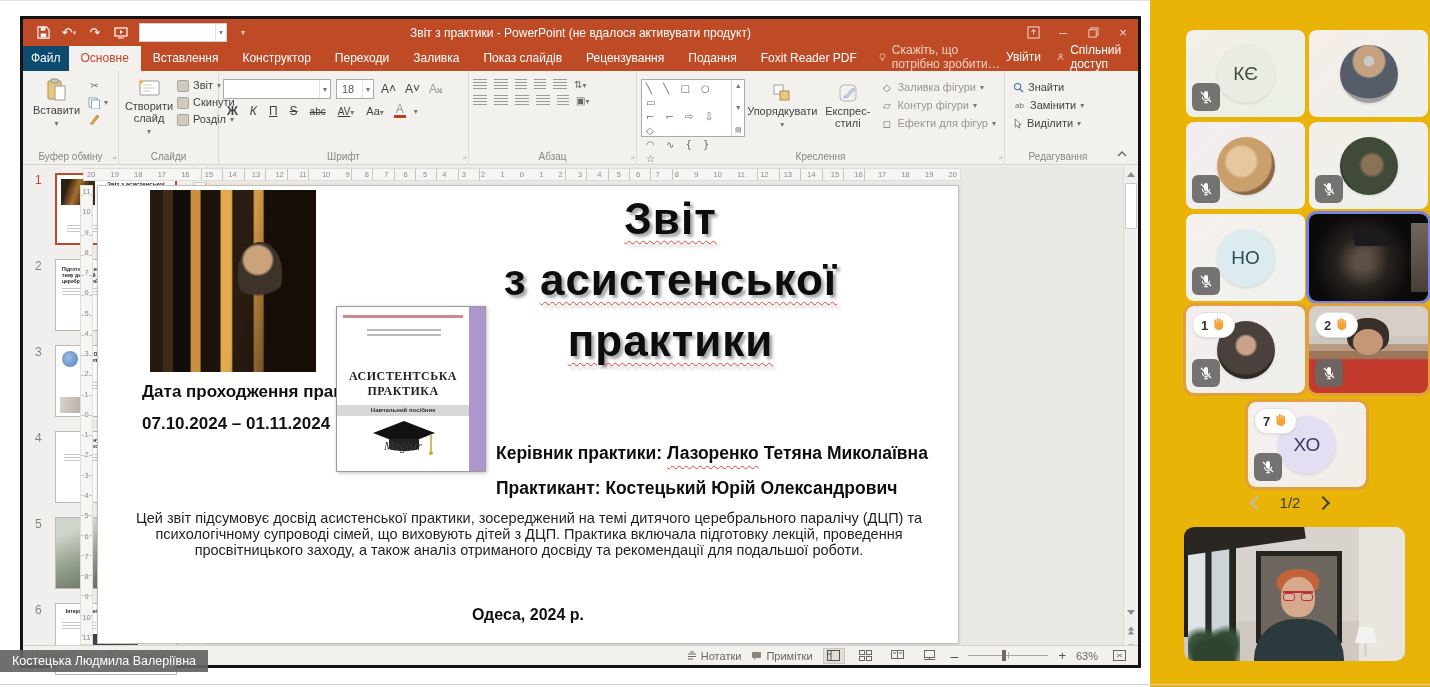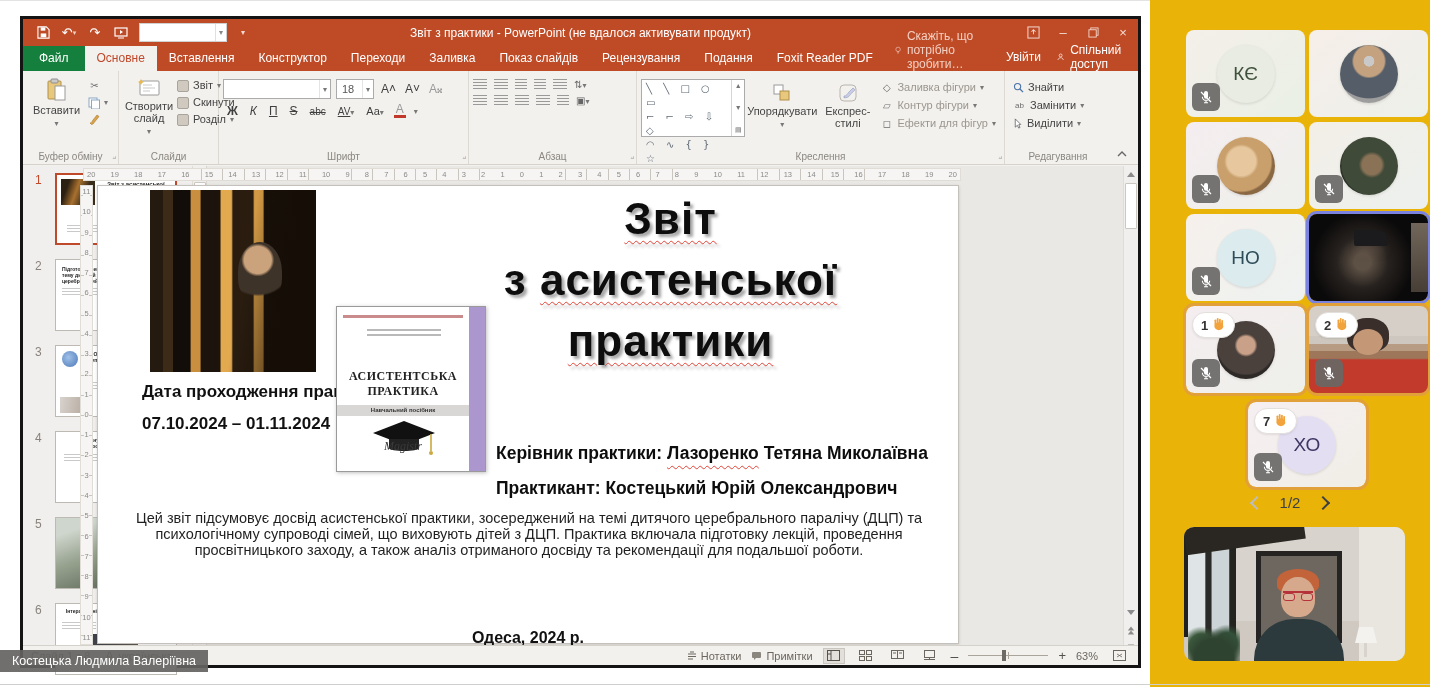--- a/index.html
+++ b/index.html
@@ -14,21 +14,21 @@
   .qat .qi{width:16px;height:16px;display:flex;align-items:center;justify-content:center;font-size:13px;color:#fff;cursor:default;}
   .qat-combo{width:88px;height:19px;background:#fff;border:1px solid #d0d0d0;display:flex;align-items:center;justify-content:flex-end;}
   .qat-combo .car{color:#888;font-size:8px;padding:0 3px;border-left:1px solid #e0e0e0;height:100%;display:flex;align-items:center;}
   .qat-more{color:#f5d9cf;font-size:8px;margin-left:4px;}
   .win-title{position:absolute;left:0;right:0;text-align:center;font-size:12px;color:#fff;pointer-events:none;}
   .win-btns{margin-left:auto;display:flex;height:100%;}
   .win-btn{width:30px;height:100%;display:flex;align-items:center;justify-content:center;font-size:13px;color:#f7ded4;}
   
   .tabsrow{position:absolute;left:0;top:27px;right:0;height:25px;background:#BE4A26;display:flex;align-items:flex-end;color:#fff;font-size:12px;}
   .tab{padding:5px 12px 6px;cursor:default;white-space:nowrap;}
-  .tab.file{background:#15803d;padding:5px 16px 6px;}
+  .tab.file{background:#0c4a6e;padding:5px 8px 6px;}
   .tab.active{background:#F3F1EE;color:#C0492B;}
   .tellme{display:flex;align-items:center;gap:6px;color:#f3cfc2;margin-left:10px;font-size:12px;}
   .tabs-right{margin-left:auto;display:flex;align-items:center;gap:16px;padding-right:12px;font-size:12px;}
   .share-chip{display:flex;align-items:center;gap:6px;}
   
   .ribbon{position:absolute;left:0;top:52px;right:0;height:94px;background:#F3F1EE;border-bottom:1px solid #D5D1CB;display:flex;}
   .rgroup{position:relative;height:100%;border-right:1px solid #DCD8D2;padding:4px 4px 16px;display:flex;align-items:flex-start;}
   .rgroup .glabel{position:absolute;left:0;right:0;bottom:2px;text-align:center;font-size:10px;color:#8a8780;}
   .rgroup .dlg{position:absolute;right:2px;bottom:2px;font-size:8px;color:#9a968e;}
   .bigbtn{display:flex;flex-direction:column;align-items:center;justify-content:flex-start;gap:2px;font-size:11px;color:#444;padding:3px 6px;text-align:center;line-height:12px;}
@@ -90,21 +90,21 @@
   .sl-book{position:absolute;left:238px;top:120px;width:150px;height:166px;background:#fff;border:1px solid #9a9a9a;box-shadow:1px 1px 4px rgba(0,0,0,.25);}
   .bk-stripe{position:absolute;right:0;top:0;width:16px;height:100%;background:#AC96CE;}
   .bk-uni{position:absolute;left:6px;top:8px;right:22px;height:3px;background:#c98b8b;}
   .bk-auth{position:absolute;left:30px;top:22px;right:44px;height:8px;background:repeating-linear-gradient(#b9b9b9 0 2px,transparent 2px 5px);}
   .bk-title{position:absolute;left:0;right:16px;top:62px;text-align:center;font-family:"Liberation Serif",serif;font-weight:bold;font-size:12px;line-height:15px;color:#222;letter-spacing:.5px;}
   .bk-band{position:absolute;left:0;right:16px;top:98px;height:11px;background:#d9d7d5;text-align:center;font-size:6px;font-weight:bold;color:#333;line-height:11px;}
   .bk-cap{position:absolute;left:28px;top:112px;width:78px;height:44px;}
   .bk-logo{position:absolute;left:0;right:16px;top:132px;text-align:center;font-family:"Liberation Serif",serif;font-style:italic;font-size:12px;color:#3a3a3a;}
   .sl-people{position:absolute;left:398px;top:250px;font-weight:bold;font-size:17.5px;color:#0d0d0d;line-height:35px;}
   .sl-summary{position:absolute;left:16px;top:324px;width:830px;text-align:center;font-size:14.5px;line-height:16px;color:#1f1f1f;}
-  .sl-city{position:absolute;left:0;right:0;top:420px;text-align:center;font-weight:bold;font-size:16px;color:#111;margin-top:23px;}
+  .sl-city{position:absolute;left:0;right:0;top:420px;text-align:center;font-weight:bold;font-size:16px;color:#111;}
   
   .escroll{position:absolute;right:0;top:0;width:15px;bottom:0;background:#F1EFED;border-left:1px solid #E0DCD6;}
   
   .statusbar{position:absolute;left:0;bottom:0;right:0;height:20px;background:#F3F1EE;border-top:1px solid #D5D1CB;display:flex;align-items:center;font-size:11px;color:#6b675f;padding:0 8px;}
   .st-left{display:flex;gap:14px;align-items:center;}
   .st-right{margin-left:auto;display:flex;align-items:center;gap:10px;}
   .viewbtn{width:22px;height:16px;display:flex;align-items:center;justify-content:center;}
   .viewbtn.sel{background:#E2DEDA;border:1px solid #c9c5bf;}
   .zoomtrack{width:80px;height:1px;background:#a9a49c;position:relative;}
   .zoomtrack .zthumb{position:absolute;left:34px;top:-5px;width:4px;height:11px;background:#6e6a63;}

